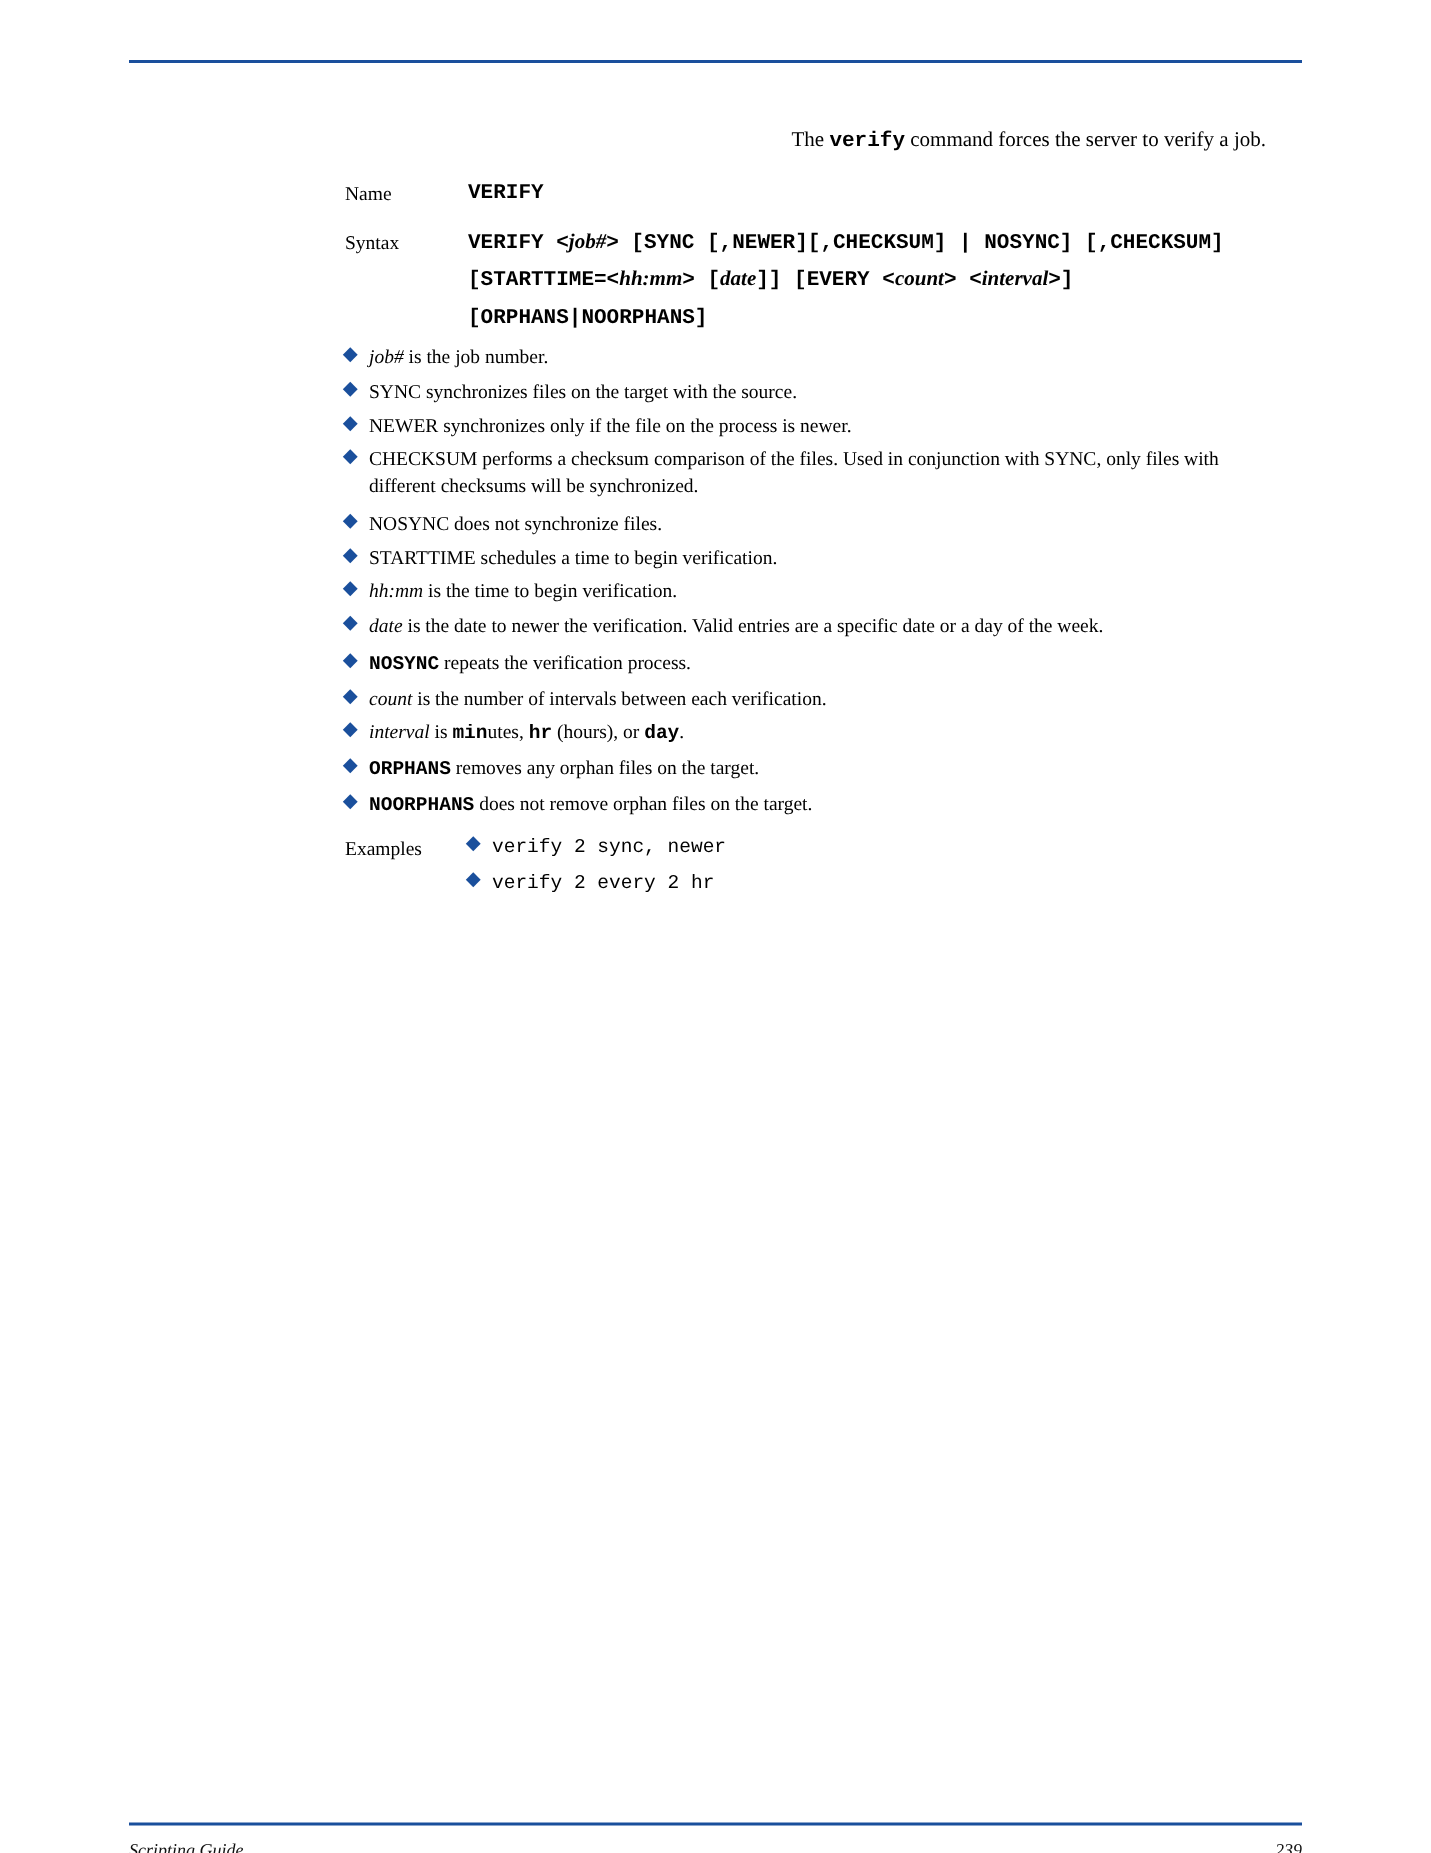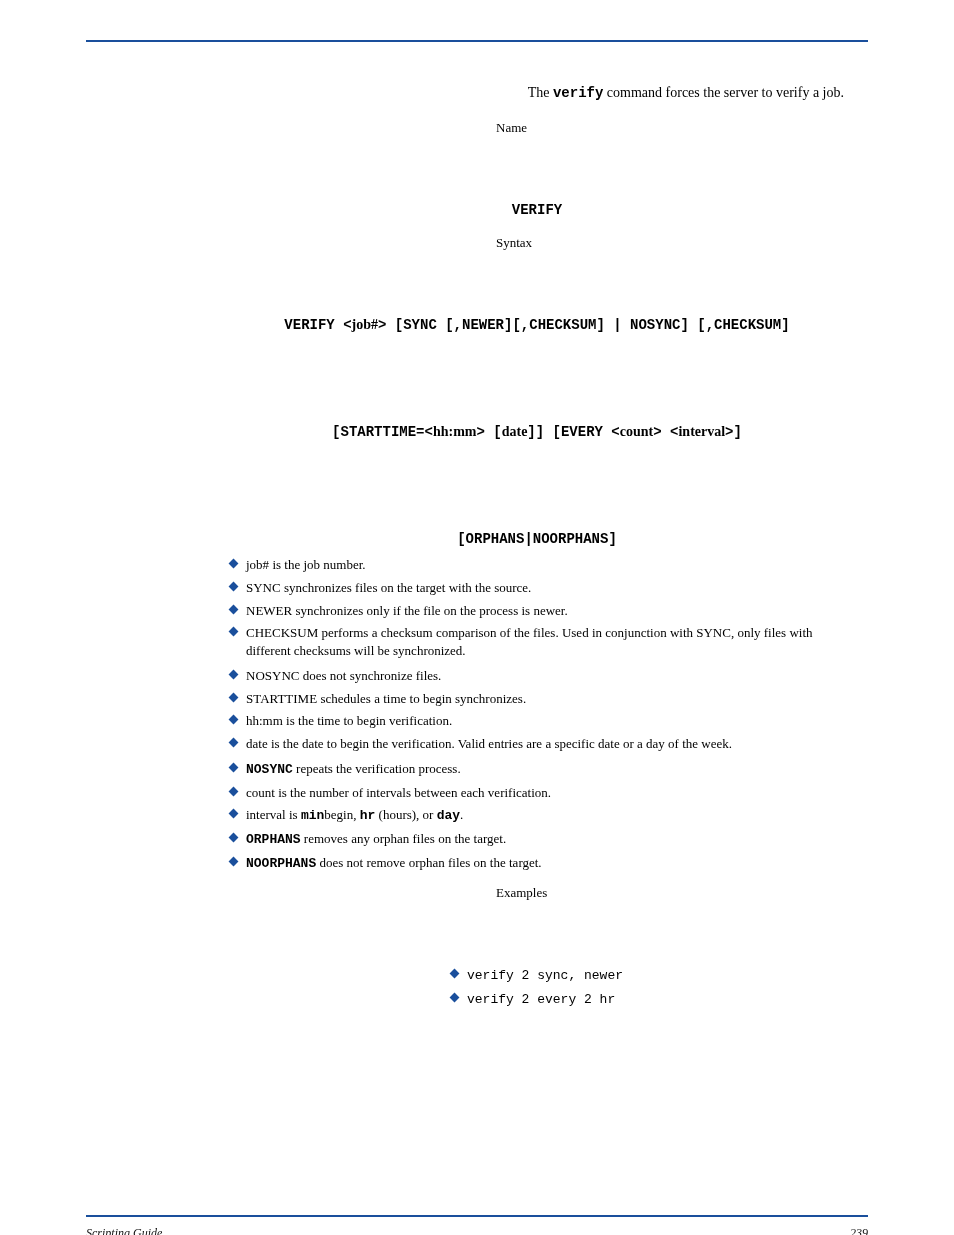--- a/index.html
+++ b/index.html
@@ -47,23 +47,22 @@
   }
   .mono { font-family: "Courier New", Courier, monospace; }
   .bold { font-weight: bold; }
   .section-label {
     display: inline-block;
     width: 82px;
     font-size: 13px;
   }
   .hdr-row {
     display: flex;
-    align-items: center;
+    align-items: flex-start;
     margin-top: 6px;
-    flex-direction: column;
   }
   .hdr-row .section-label { flex: 0 0 82px; }
   .hdr-row .rest { flex: 1 1 auto; }
   .intro { margin-bottom: 16px; text-align: right; }
   .syntax-block { margin-top: 14px; }
   ul.bullets {
     list-style: none;
     margin: 8px 0 0 0;
     padding: 0;
   }
@@ -79,20 +78,21 @@
     left: 0;
     top: 4px;
     width: 7px;
     height: 7px;
     background: #1a4f9c;
     transform: rotate(45deg);
   }
   .group-gap { margin-top: 10px; }
   .varlabel {
     font-family: "Times New Roman", Times, serif;
+    font-style: italic;
   }
   .compact li { margin-bottom: 3px; }
 </style>
 </head>
 <body>
 <div class="page">
   <div class="topbar"></div>
 
   <div class="content">
 
@@ -131,32 +131,32 @@
 
     <ul class="bullets">
       <li><span class="varlabel">job#</span> <span>is the job number.</span></li>
       <li><span>SYNC</span> <span>synchronizes files on the target with the source.</span></li>
       <li><span>NEWER</span> <span>synchronizes only if the file on the process is newer.</span></li>
       <li><span>CHECKSUM</span> <span>performs a checksum comparison of the files. Used in conjunction with SYNC, only files with different checksums will be synchronized.</span></li>
     </ul>
 
     <ul class="bullets group-gap">
       <li><span>NOSYNC</span> <span>does not synchronize files.</span></li>
-      <li><span>STARTTIME</span> <span>schedules a time to begin synchronizes.</span></li>
+      <li><span>STARTTIME</span> <span>schedules a time to begin verification.</span></li>
       <li><span class="varlabel">hh:mm</span> <span>is the time to begin verification.</span></li>
-      <li><span class="varlabel">date</span> <span>is the date to begin the verification. Valid entries are a specific date or a day of the week.</span></li>
+      <li><span class="varlabel">date</span> <span>is the date to newer the verification. Valid entries are a specific date or a day of the week.</span></li>
     </ul>
 
     <ul class="bullets group-gap">
       <li><span class="mono bold">NOSYNC</span> <span>repeats the verification process.</span></li>
       <li><span class="varlabel">count</span> <span>is the number of intervals between each verification.</span></li>
       <li>
         <span class="varlabel">interval</span>
         <span> is </span>
-        <span class="mono bold">min</span><span>begin, </span>
+        <span class="mono bold">min</span><span>utes, </span>
         <span class="mono bold">hr</span><span> (hours), or </span>
         <span class="mono bold">day</span><span>.</span>
       </li>
       <li><span class="mono bold">ORPHANS</span> <span>removes any orphan files on the target.</span></li>
       <li><span class="mono bold">NOORPHANS</span> <span>does not remove orphan files on the target.</span></li>
     </ul>
 
     <div class="hdr-row group-gap">
       <div class="section-label" style="margin-top:2px">Examples</div>
       <div class="rest">

